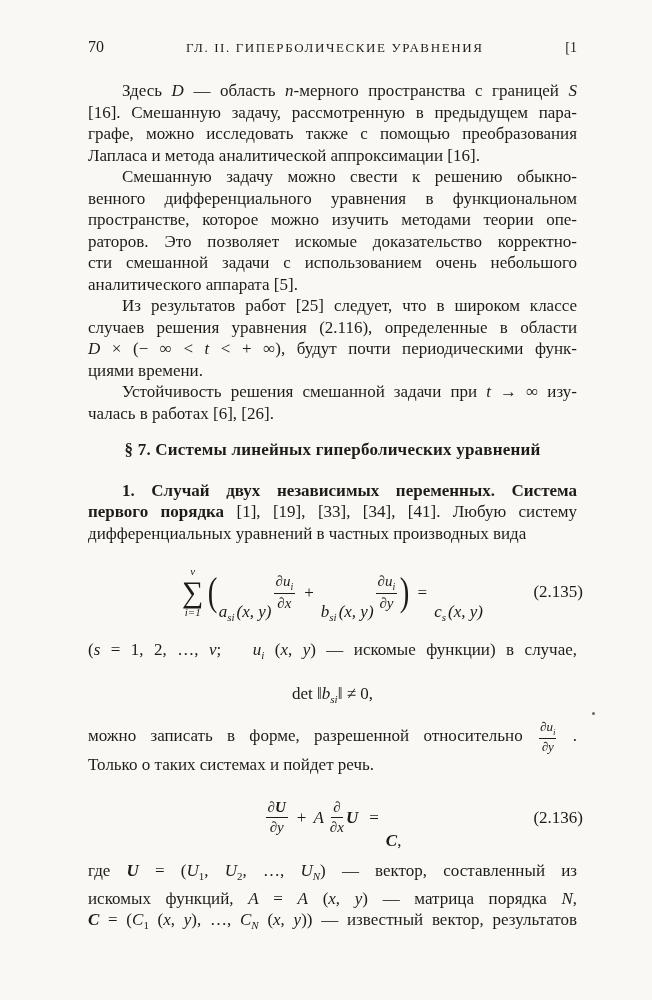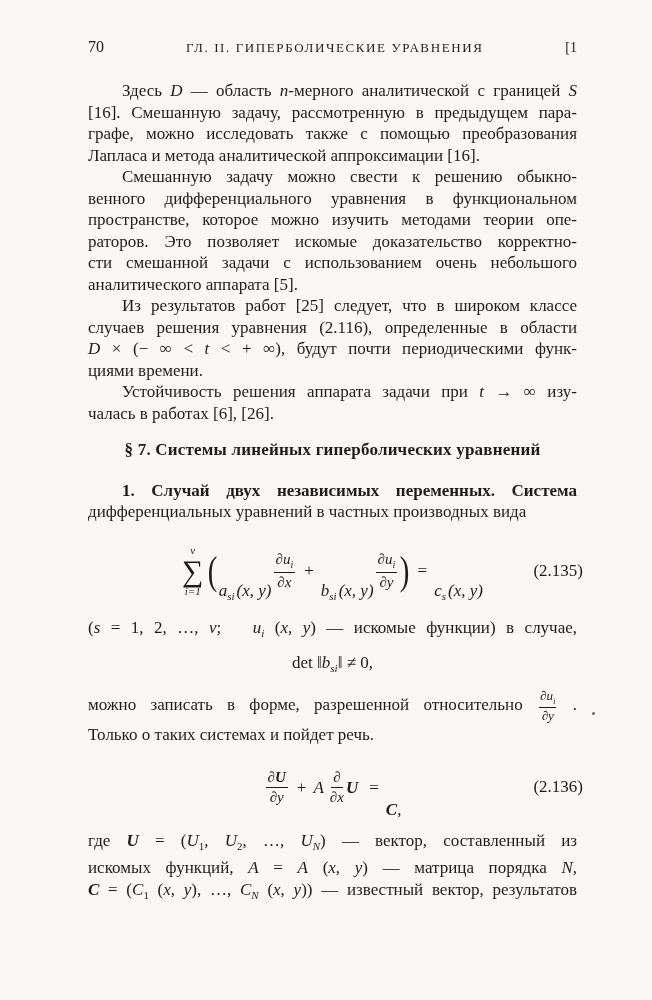--- a/index.html
+++ b/index.html
@@ -30,21 +30,21 @@
   sub { font-size:11px; }
 
   .section-heading {
     text-align:center; font-weight:bold; font-size:17px;
     margin:15px 0 19px; letter-spacing:0.2px;
   }
 
   .display-eq { position:relative; display:flex; justify-content:center; align-items:center; }
   .eq-2135 { margin:12px 0 10px; }
   .eq-2136 { margin:9px 0 9px; }
-  .det-eq { display:block; text-align:center; margin:7px 0 9px; font-size:17px; }
+  .det-eq { display:block; text-align:center; margin:16px 0 9px; font-size:17px; }
   .eq-body { display:flex; align-items:center; }
   .eq-number { position:absolute; right:-6px; top:50%; transform:translateY(-50%); font-style:normal; }
 
   .sum { display:inline-flex; flex-direction:column; align-items:center; margin-right:4px; }
   .sum-upper { font-size:11px; line-height:1; margin-bottom:1px; }
   .sum-sigma { font-size:30px; line-height:0.9; }
   .sum-lower { font-size:11px; line-height:1; margin-top:2px; }
 
   .bp { font-size:40px; line-height:0.8; transform:scaleX(0.72); margin:0 -1px; }
 
@@ -78,48 +78,49 @@
 
   <div class="page-header">
     <span class="hdr-num">70</span>
     <span class="hdr-title">ГЛ. II. ГИПЕРБОЛИЧЕСКИЕ УРАВНЕНИЯ</span>
     <span class="hdr-mark">[1</span>
   </div>
 
   <div class="content">
 
     <div class="para indent">
-        <div class="line"><span>Здесь </span><span class="it">D</span><span> — область </span><span class="it">n</span><span>-мерного аналитической с границей </span><span class="it">S</span></div>
+        <div class="line"><span>Здесь </span><span class="it">D</span><span> — область </span><span class="it">n</span><span>-мерного пространства с границей </span><span class="it">S</span></div>
         <div class="line"><span>[16]. Смешанную задачу, рассмотренную в предыдущем пара-</span></div>
         <div class="line"><span>графе, можно исследовать также с помощью преобразования</span></div>
         <div class="line last"><span>Лапласа и метода аналитической аппроксимации [16].</span></div>
       </div>
     <div class="para indent">
         <div class="line"><span>Смешанную задачу можно свести к решению обыкно-</span></div>
         <div class="line"><span>венного дифференциального уравнения в функциональном</span></div>
         <div class="line"><span>пространстве, которое можно изучить методами теории опе-</span></div>
         <div class="line"><span>раторов. Это позволяет искомые доказательство корректно-</span></div>
         <div class="line"><span>сти смешанной задачи с использованием очень небольшого</span></div>
         <div class="line last"><span>аналитического аппарата [5].</span></div>
       </div>
     <div class="para indent">
         <div class="line"><span>Из результатов работ [25] следует, что в широком классе</span></div>
         <div class="line"><span>случаев решения уравнения (2.116), определенные в области</span></div>
         <div class="line"><span class="it">D</span><span> × (− ∞ &lt; </span><span class="it">t</span><span> &lt; + ∞), будут почти периодическими функ-</span></div>
         <div class="line last"><span>циями времени.</span></div>
       </div>
     <div class="para indent">
-        <div class="line"><span>Устойчивость решения аппарата задачи при </span><span class="it">t</span><span> → ∞ изу-</span></div>
+        <div class="line"><span>Устойчивость решения смешанной задачи при </span><span class="it">t</span><span> → ∞ изу-</span></div>
         <div class="line last"><span>чалась в работах [6], [26].</span></div>
       </div>
 
     <h2 class="section-heading">§ 7. Системы линейных гиперболических уравнений</h2>
 
     <div class="para indent">
         <div class="line"><span class="bd">1. Случай двух независимых переменных. Система</span></div>
+        <div class="line"><span class="bd">первого порядка</span><span> [1], [19], [33], [34], [41]. Любую систему</span></div>
         <div class="line last"><span>дифференциальных уравнений в частных производных вида</span></div>
       </div>
 
     <div class="display-eq eq-2135">
       <div class="eq-body">
         <span class="sum">
           <span class="sum-upper it">ν</span>
           <span class="sum-sigma">∑</span>
           <span class="sum-lower it">i=1</span>
         </span>

